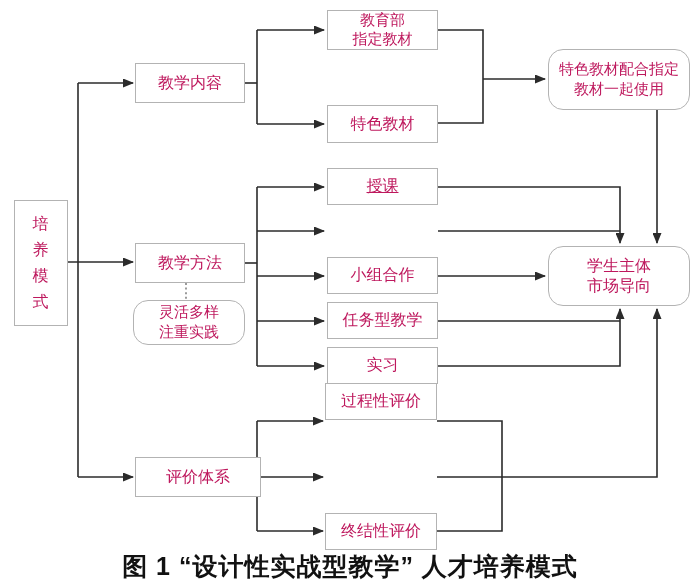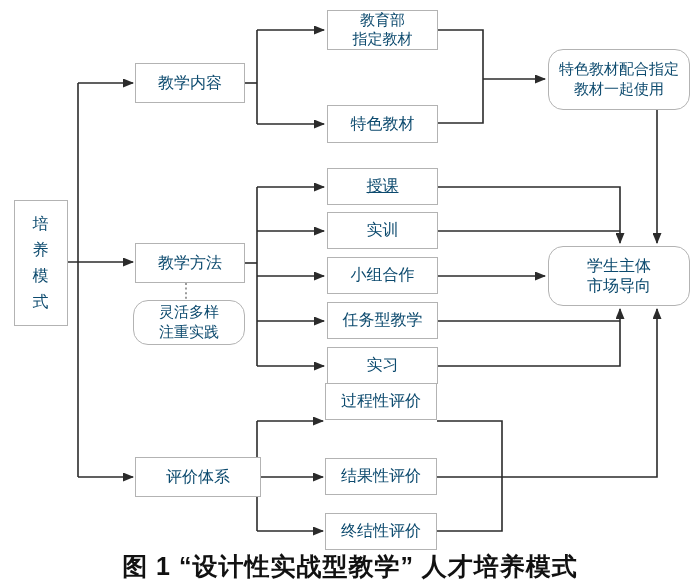--- a/index.html
+++ b/index.html
@@ -4,21 +4,21 @@
 <style>
   html,body { margin:0; padding:0; background:#ffffff; }
   .canvas {
     position:relative; width:700px; height:587px; background:#ffffff;
     font-family:"Liberation Serif","DejaVu Serif",serif; overflow:hidden;
   }
   .connectors { position:absolute; left:0; top:0; }
   .node {
     position:absolute; box-sizing:border-box; background:#ffffff;
     border:1px solid #b3b3b3; display:flex; align-items:center; justify-content:center;
-    text-align:center; font-size:16px; line-height:1.28; color:#0c4a6e;
+    text-align:center; font-size:16px; line-height:1.28; color:#be185d;
     white-space:pre-line;
   }
   .round { border-radius:15px; }
   .vert { line-height:1.62; letter-spacing:1px; }
   .caption {
     position:absolute; left:0; right:0; top:550px; text-align:center;
     font-family:"Liberation Sans","DejaVu Sans",sans-serif;
     font-weight:bold; font-size:25px; color:#111111; letter-spacing:1px;
   }
 </style>
@@ -87,35 +87,33 @@
   <div class="node" style="left:327px; top:10px; width:111px; height:40px; font-size:15px;">教育部
 指定教材</div>
 
   <div class="node" style="left:327px; top:105px; width:111px; height:38px;">特色教材</div>
 
   <div class="node round" style="left:548px; top:49px; width:142px; height:61px; font-size:15px;">特色教材配合指定
 教材一起使用</div>
 
   <div class="node" style="left:327px; top:168px; width:111px; height:37px;text-decoration:underline;">授课</div>
 
-  <div class="node" style="left:327px; top:212px; width:111px; height:37px;">实训</div>
 
   <div class="node" style="left:327px; top:257px; width:111px; height:37px;">小组合作</div>
 
   <div class="node" style="left:327px; top:302px; width:111px; height:37px;">任务型教学</div>
 
   <div class="node" style="left:327px; top:347px; width:111px; height:37px;">实习</div>
 
   <div class="node round" style="left:133px; top:300px; width:112px; height:45px; font-size:15px;">灵活多样
 注重实践</div>
 
   <div class="node round" style="left:548px; top:246px; width:142px; height:60px;">学生主体
 市场导向</div>
 
   <div class="node" style="left:325px; top:383px; width:112px; height:37px;">过程性评价</div>
 
-  <div class="node" style="left:325px; top:458px; width:112px; height:37px;">结果性评价</div>
 
   <div class="node" style="left:325px; top:513px; width:112px; height:37px;">终结性评价</div>
 
   <div class="caption">图 1 “设计性实战型教学” 人才培养模式</div>
 
 </div>
 
 </body></html>

